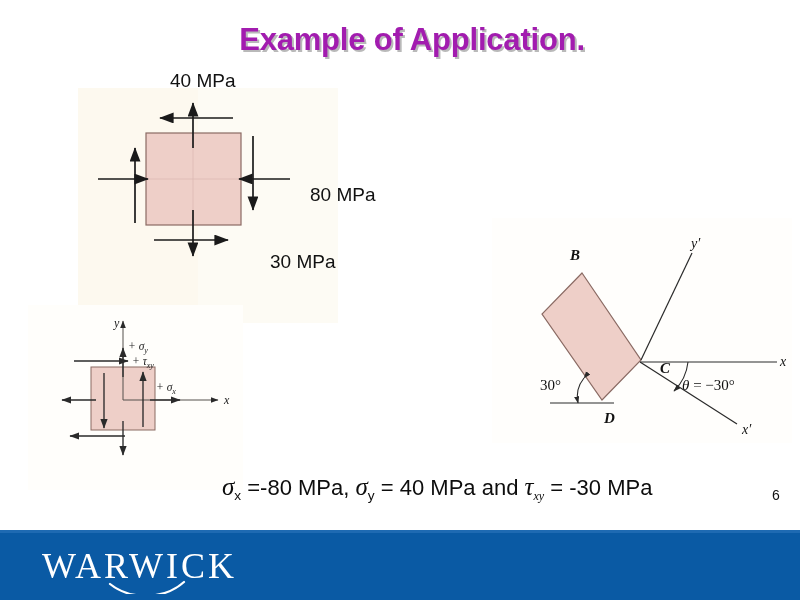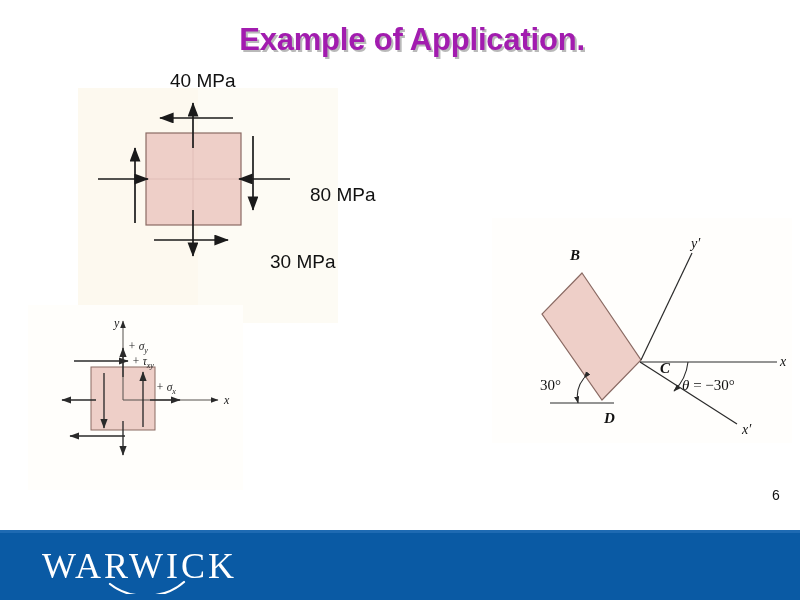--- a/index.html
+++ b/index.html
@@ -193,20 +193,23 @@
         <text x="250" y="216" font-size="14">x′</text>
       </g>
       <g font-family="Liberation Serif, serif" fill="#111">
         <text x="48" y="172" font-size="15">30°</text>
         <text x="190" y="172" font-size="15">
           <tspan font-style="italic">θ</tspan> = −30°</text>
       </g>
     </svg>
   </div>
 
+  <div class="eqn">
+    <span class="it">σ</span><sub>x</sub><span> =-80 MPa,  </span><span class="it">σ</span><sub>y</sub><span> = 40 MPa  and  </span><span class="it">τ</span><sub class="it" style="font-size:0.55em">xy</sub><span> = -30 MPa</span>
+  </div>
 
   <div class="pageno">6</div>
 
   <div class="footer">
     <div class="rule"></div>
     <svg class="wmark" width="280" height="52" viewBox="0 0 280 52">
       <text x="0" y="36">WARWICK</text>
       <path d="M 68 42 C 88 58, 122 58, 142 40" fill="none" stroke="#ffffff" stroke-width="2.2" stroke-linecap="round"></path>
     </svg>
   </div>

